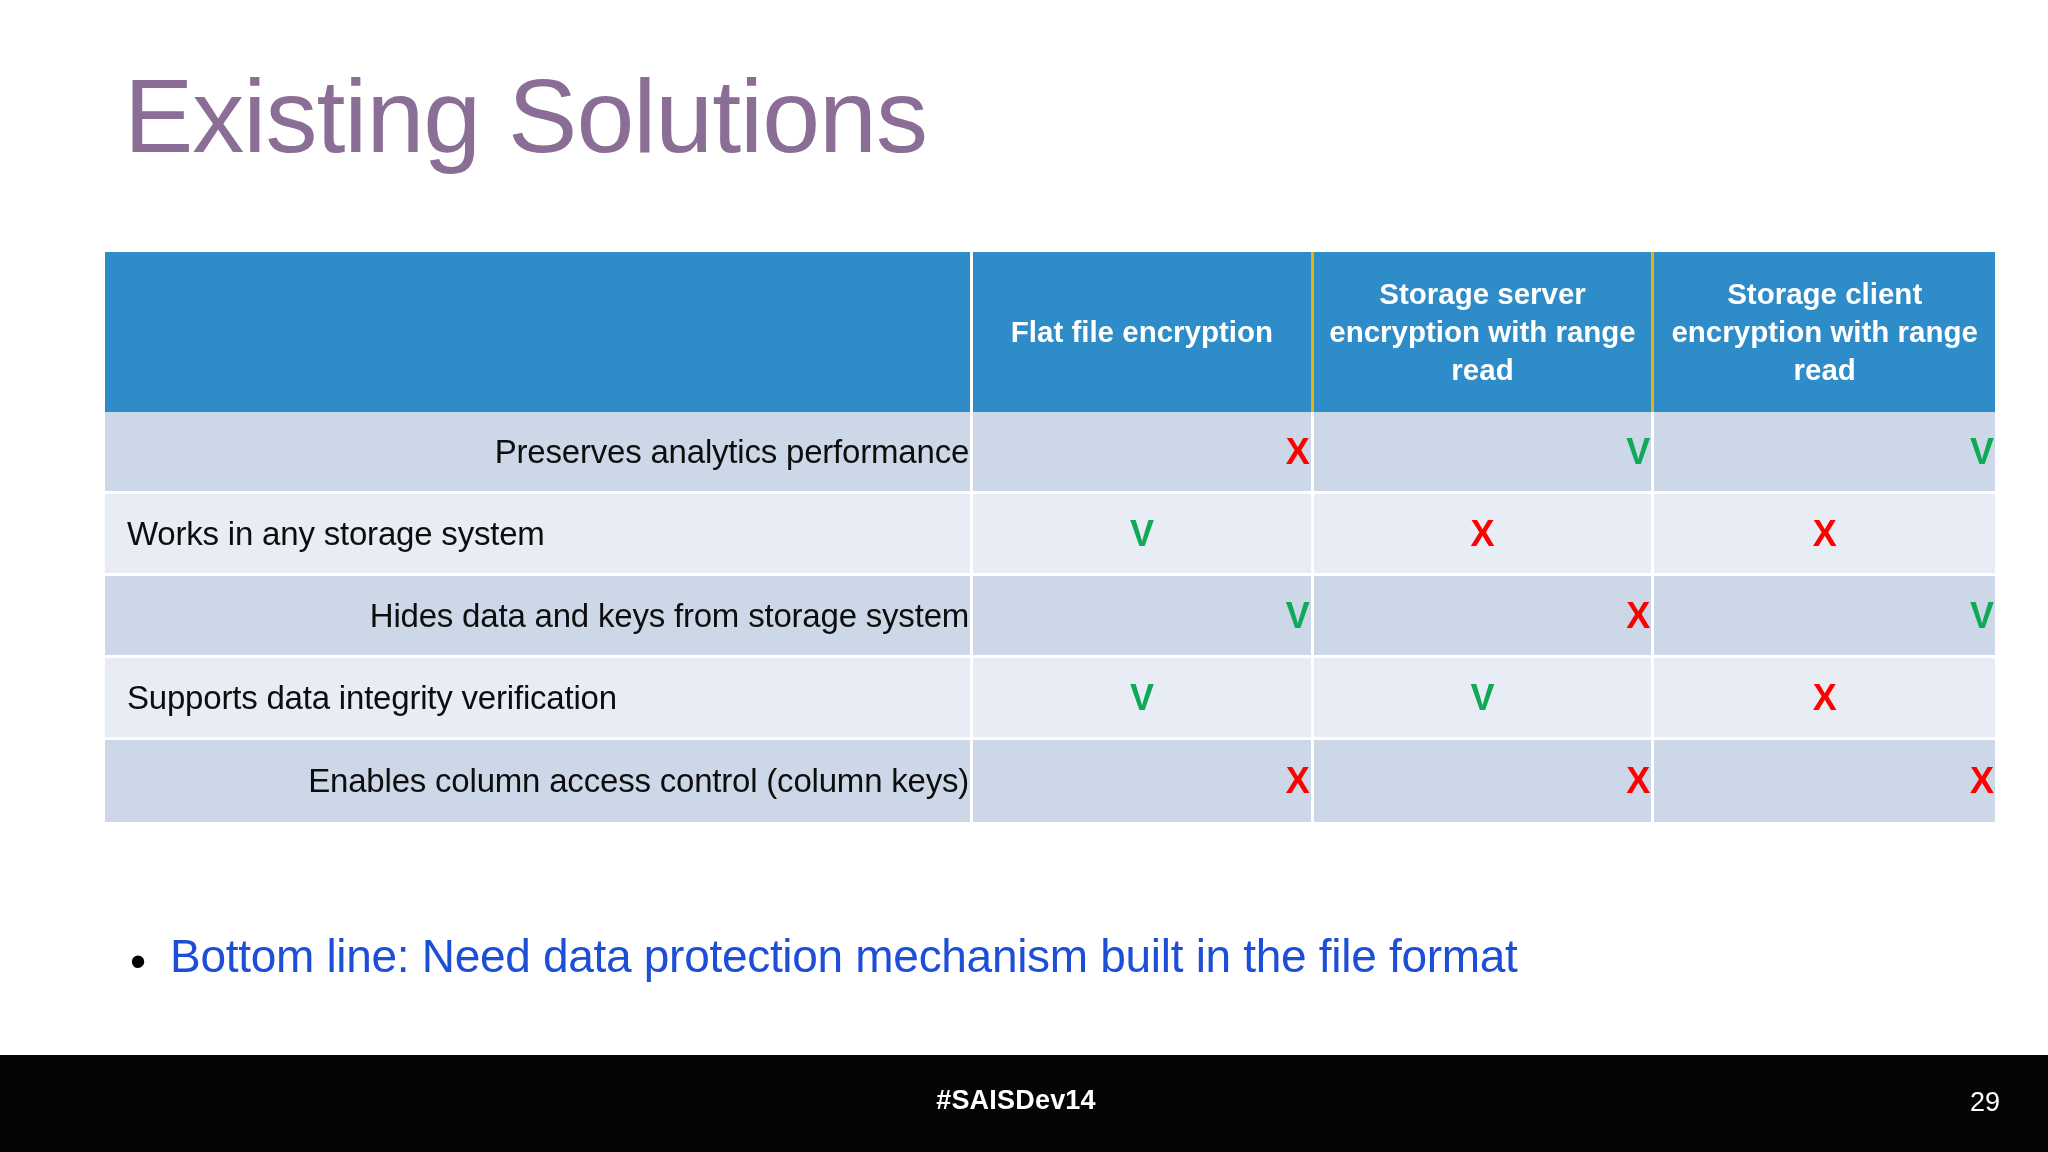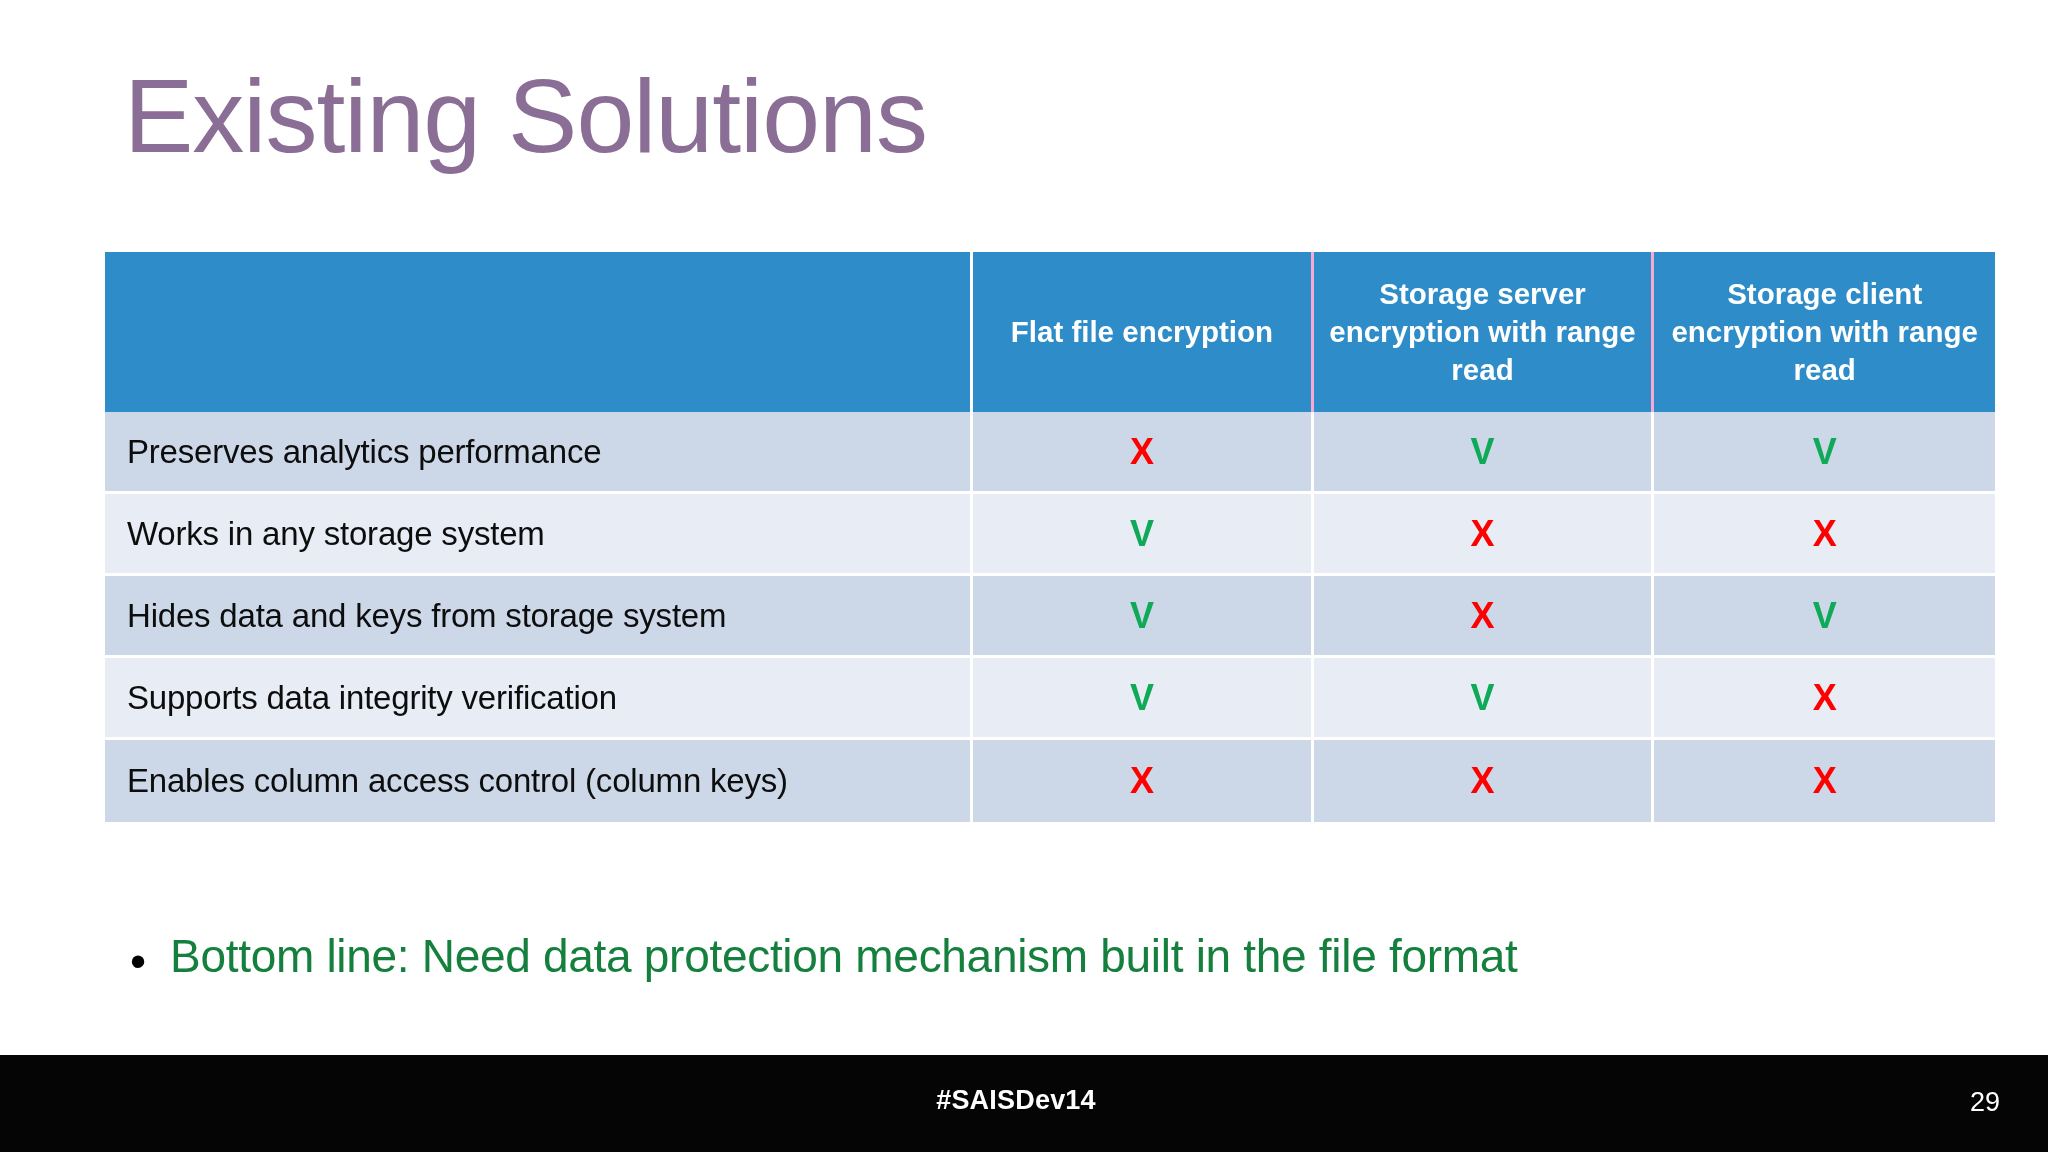--- a/index.html
+++ b/index.html
@@ -51,39 +51,39 @@
   .cmp-table th {
     background: #2E8CC8;
     color: #ffffff;
     font-size: 29.5px;
     font-weight: bold;
     line-height: 1.28;
     text-align: center;
     vertical-align: middle;
     height: 160px;
     padding: 4px 10px;
-    border-right: 3px solid #f9a8d4;
+    border-right: 3px solid #eab308;
     box-sizing: border-box;
   }
   .cmp-table th.th-blank {
     border-right: 3px solid #ffffff;
   }
   .cmp-table th:last-child { border-right: none; }
 
   .cmp-table tbody tr td {
     height: 82px;
     box-sizing: border-box;
     border-right: 3px solid #ffffff;
     border-bottom: 3px solid #ffffff;
     vertical-align: middle;
   }
   .cmp-table tbody tr td:last-child { border-right: none; }
   .cmp-table tbody tr:last-child td { border-bottom: none; }
 
-  .cmp-table tbody tr.row-odd td  { background: #ccd8e8; }
+  .cmp-table tbody tr.row-odd td  { background: #ccd8e8; text-align: right; }
   .cmp-table tbody tr.row-even td { background: #e7ecf5; }
 
   .cell-label {
     text-align: left;
     padding-left: 22px;
     font-size: 33px;
     color: #0d0d0d;
     font-weight: normal;
     letter-spacing: -0.2px;
   }
@@ -109,21 +109,21 @@
     width: 40px;
     flex: 0 0 40px;
     font-size: 46px;
     line-height: 1;
     color: #000000;
     text-align: left;
     padding-top: 8px;
   }
   .bullet-text {
     font-size: 46px;
-    color: #15803d;
+    color: #1d4ed8;
     line-height: 1.15;
     letter-spacing: -0.3px;
   }
 
   
   .footer {
     position: absolute;
     left: 0;
     bottom: 0;
     width: 2048px;

